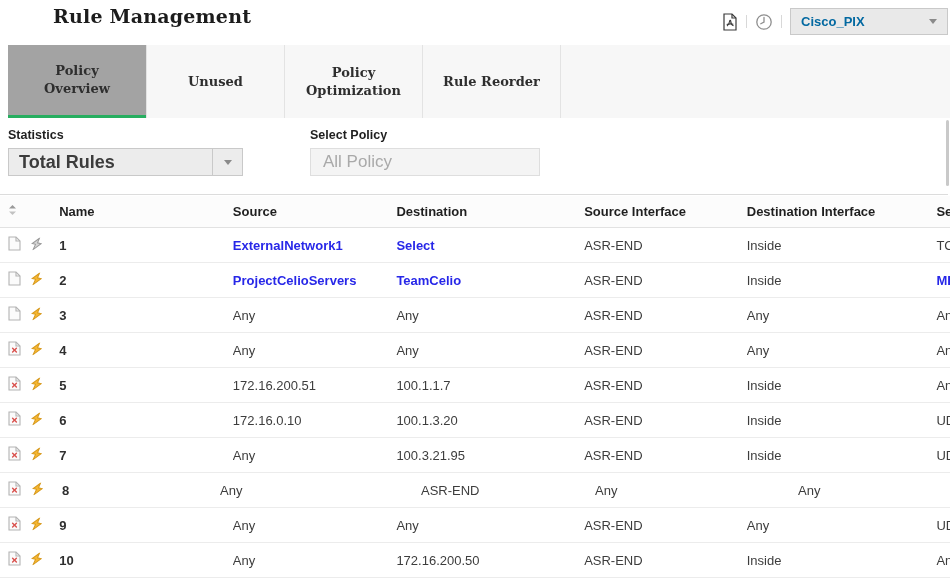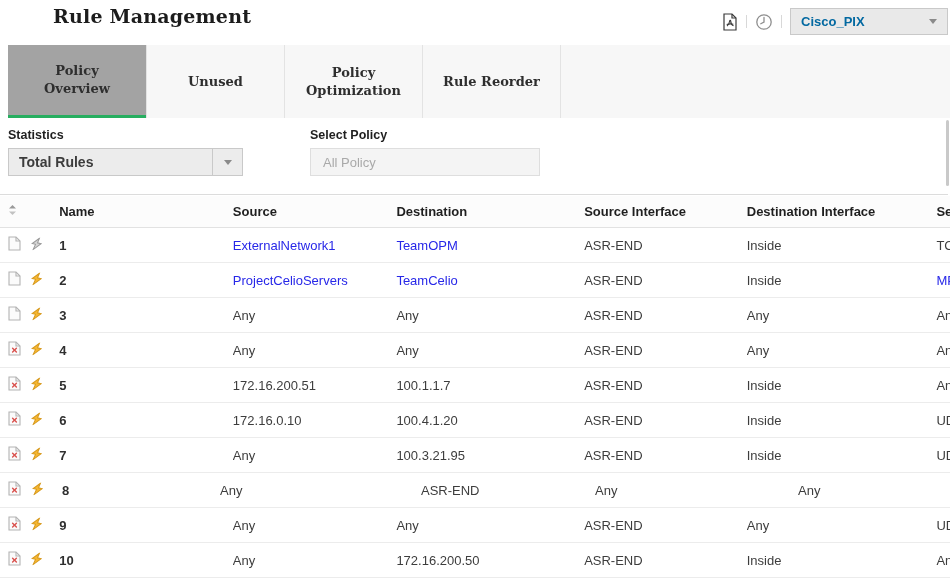--- a/index.html
+++ b/index.html
@@ -28,41 +28,41 @@
          padding:0 14px; line-height:1.35; }
   .tab:first-child { border-left:none; }
   .tab.active { background:#a3a3a3; border-bottom:3px solid var(--accent-green,#27ae60); }
   .tab-filler { flex:1; background:#f7f7f7; border-left:1px solid #e3e3e3; }
 
   
   .filters { position:absolute; left:0; right:2px; top:118px; height:77px; border-bottom:1px solid #dcdcdc; }
   .flabel { position:absolute; top:10px; font-size:12.5px; font-weight:bold; color:#1f1f1f; }
   .flabel.stat { left:8px; } .flabel.pol { left:310px; }
   .dropdown { position:absolute; left:8px; top:30px; width:235px; height:28px; background:#ececec;
-              border:1px solid #c9c9c9; display:flex; align-items:center; font-size:14px; color:#3c3c3c; cursor:pointer; }
+              border:1px solid #c9c9c9; display:flex; align-items:center; font-size:18px; color:#3c3c3c; cursor:pointer; }
   .dropdown .val { flex:1; padding-left:10px; font-weight:bold; }
   .dropdown .caret-box { width:30px; height:100%; border-left:1px solid #c9c9c9;
                          display:flex; align-items:center; justify-content:center; }
   .dropdown .caret { margin:0; }
   .policy-input { position:absolute; left:310px; top:30px; width:230px; height:28px; background:#f4f4f4;
-                  border:1px solid #dedede; font-size:13px; padding-left:12px; color:#444; outline:none; }
+                  border:1px solid #dedede; font-size:17px; padding-left:12px; color:#444; outline:none; }
   .policy-input::placeholder { color:#a9a9a9; }
 
   
   .table-wrap { position:absolute; left:0; right:0; top:196px; overflow:hidden; }
   .ttable { width:1030px; }
   .trow, .thead { display:flex; align-items:center; padding-left:8px; }
   .thead { height:32px; background:#fcfcfc; border-bottom:1px solid #e2e2e2; font-weight:bold; font-size:13px; color:#1f1f1f; }
   .trow { height:35px; border-bottom:1px solid #ececec; font-size:13px; color:#3d3d3d; background:#fff; }
   .cell { padding-right:6px; white-space:nowrap; overflow:hidden; }
   .col-doc { width:24px; } .col-bolt { width:30px; }
   .col-name { width:158px; } .col-src { width:175px;margin-left:26px; } .col-dst { width:201px; }
   .col-si { width:174px; } .col-di { width:203px; } .col-svc { width:100px; }
   .num { font-weight:bold; color:#2f2f2f; }
-  .link { color:var(--link-blue,#2727e8); font-weight:normal; cursor:pointer; }
+  .link { color:var(--link-blue,#2727e8); font-weight:bold; cursor:pointer; }
   .doc-icon, .bolt-icon, .sort-icon { display:inline-flex; align-items:center; }
   .doc-icon .xmark { display:none; }
   .doc-icon.excluded .xmark { display:inline; }
   .bolt-icon svg { transform:rotate(14deg); }
   .bolt-icon.yellow path { fill:var(--bolt-yellow,#f7b731); stroke:#d79a1e; }
   .bolt-icon.gray path { fill:#d6d6d6; stroke:#9a9a9a; }
 
   .scroll-thumb { position:absolute; right:1px; top:120px; width:3px; height:66px; background:#c9c9c9; border-radius:2px; }
 </style>
 </head>
@@ -151,21 +151,21 @@
     </div>
     <div class="cell col-bolt">
       <span class="bolt-icon gray">
         <svg width="11" height="14" viewBox="0 0 11 14">
           <path d="M7 .7 L1.2 7.6 H4.6 L3.6 13.2 L9.9 5.6 H6.2 Z" stroke-width="1"></path>
         </svg>
       </span>
     </div>
     <div class="cell col-name num">1</div>
     <div class="cell col-src link">ExternalNetwork1</div>
-    <div class="cell col-dst link">TeamOPM</div>
+    <div class="cell col-dst link">Select</div>
     <div class="cell col-si">ASR-END</div>
     <div class="cell col-di">Inside</div>
     <div class="cell col-svc">TCP</div>
   </div>
 
   <div class="trow">
     <div class="cell col-doc">
       <span class="doc-icon">
         <svg width="13" height="15" viewBox="0 0 13 15">
           <path d="M1 1 h7 l4 4 v9 h-11 z" fill="#fbfbfb" stroke="#b3b3b3" stroke-width="1.1"></path>
@@ -291,21 +291,21 @@
     </div>
     <div class="cell col-bolt">
       <span class="bolt-icon yellow">
         <svg width="11" height="14" viewBox="0 0 11 14">
           <path d="M7 .7 L1.2 7.6 H4.6 L3.6 13.2 L9.9 5.6 H6.2 Z" stroke-width="1"></path>
         </svg>
       </span>
     </div>
     <div class="cell col-name num">6</div>
     <div class="cell col-src">172.16.0.10</div>
-    <div class="cell col-dst">100.4.1.20</div>
+    <div class="cell col-dst">100.1.3.20</div>
     <div class="cell col-si">ASR-END</div>
     <div class="cell col-di">Inside</div>
     <div class="cell col-svc">UDP</div>
   </div>
 
   <div class="trow">
     <div class="cell col-doc">
       <span class="doc-icon excluded">
         <svg width="13" height="15" viewBox="0 0 13 15">
           <path d="M1 1 h7 l4 4 v9 h-11 z" fill="#fbfbfb" stroke="#b3b3b3" stroke-width="1.1"></path>

